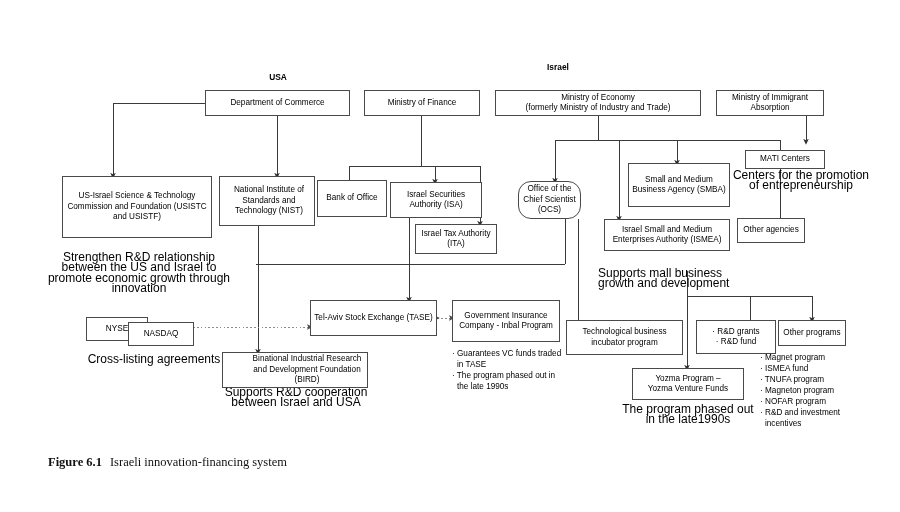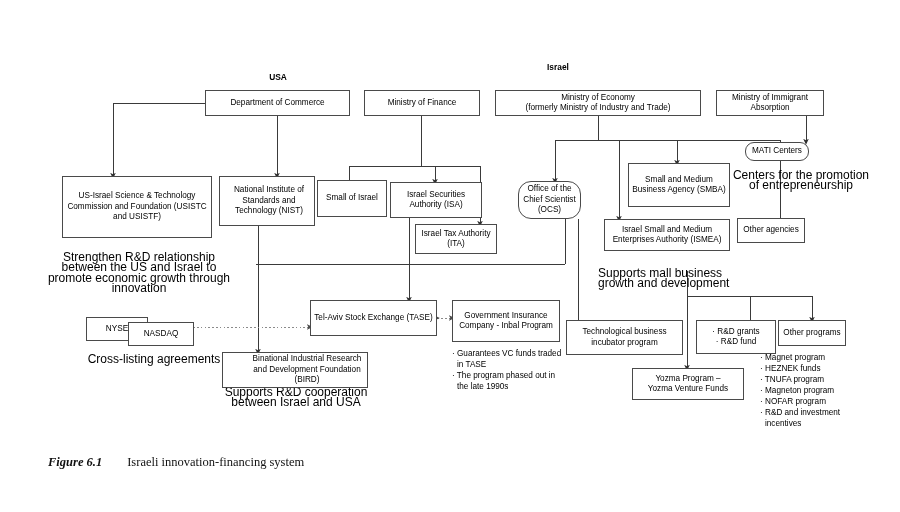--- a/index.html
+++ b/index.html
@@ -12,21 +12,21 @@
        font-size:8.2px;line-height:10.4px;color:#000;padding:1px 2px;z-index:5;}
   .box.tight{padding:1px 1px;}
   .note{position:absolute;font-size:12px;line-height:10.4px;color:#000;text-align:center;z-index:4;}
   .note.left{text-align:left;}
   .grouplabel{position:absolute;font-size:8.4px;font-weight:bold;color:#000;text-align:center;z-index:6;}
   .bullets{position:absolute;font-size:8.2px;line-height:11px;color:#000;text-align:left;z-index:4;}
   .bullets div{white-space:nowrap;}
   .bullets .cont{padding-left:5px;}
   .caption{position:absolute;left:48px;top:455px;font-family:"Liberation Serif","DejaVu Serif",serif;
            font-size:12.5px;color:#111;z-index:7;}
-  .caption .fignum{font-style:italic;font-weight:bold;margin-right:25px;}
+  .caption .fignum{font-weight:bold;margin-right:8px;}
   .boxlist{display:block;text-align:center;width:100%;}
   .boxlist div{white-space:nowrap;}
 </style>
 </head>
 <body>
 
 <div id="stage">
 
   <svg class="wires" viewBox="0 0 900 512" xmlns="http://www.w3.org/2000/svg">
     <defs>
@@ -94,29 +94,29 @@
 
   <div class="box" style="left:364px;top:90px;width:116px;height:26px;">Ministry of Finance</div>
 
   <div class="box" style="left:495px;top:90px;width:206px;height:26px;flex-direction:column;">
     <span>Ministry of Economy</span>
     <span>(formerly Ministry of Industry  and Trade)</span>
   </div>
 
   <div class="box" style="left:716px;top:90px;width:108px;height:26px;">Ministry of Immigrant Absorption</div>
 
-  <div class="box" style="left:745px;top:142px;width:64px;height:19px;border-radius:9px;">MATI Centers</div>
+  <div class="box" style="left:745px;top:150px;width:80px;height:19px;">MATI Centers</div>
 
   <div class="note" style="left:728px;top:170px;width:146px;">Centers for the promotion of entrepreneurship</div>
 
   <div class="box" style="left:62px;top:176px;width:150px;height:62px;">US-Israel Science &amp; Technology Commission and Foundation (USISTC and USISTF)</div>
 
   <div class="box" style="left:219px;top:176px;width:96px;height:50px;padding-left:6px;">National Institute of Standards and Technology (NIST)</div>
 
-  <div class="box" style="left:317px;top:180px;width:70px;height:37px;">Small of Israel</div>
+  <div class="box" style="left:317px;top:180px;width:70px;height:37px;">Bank of Office</div>
 
   <div class="box" style="left:390px;top:182px;width:92px;height:36px;">Israel Securities Authority (ISA)</div>
 
   <div class="box" style="left:415px;top:224px;width:82px;height:30px;">Israel  Tax Authority (ITA)</div>
 
   <div class="box" style="left:518px;top:181px;width:63px;height:38px;border-radius:13px;">Office of the Chief Scientist  (OCS)</div>
 
   <div class="box" style="left:628px;top:163px;width:102px;height:44px;">Small and Medium Business Agency (SMBA)</div>
 
   <div class="box" style="left:604px;top:219px;width:126px;height:32px;">Israel Small and Medium Enterprises Authority (ISMEA)</div>
@@ -157,24 +157,25 @@
     </span>
   </div>
 
   <div class="box" style="left:778px;top:320px;width:68px;height:26px;">Other programs</div>
 
   <div class="box" style="left:632px;top:368px;width:112px;height:32px;flex-direction:column;">
     <span>Yozma  Program –</span>
     <span>Yozma Venture Funds</span>
   </div>
 
+  <div class="note" style="left:620px;top:404px;width:136px;">The program phased out in the late1990s</div>
 
   <div class="bullets" style="left:760px;top:352px;width:140px;">
     <div>· Magnet program</div>
-    <div>· HEZNEK funds</div>
+    <div>· ISMEA fund</div>
     <div>· TNUFA program</div>
     <div>· Magneton program</div>
     <div>· NOFAR program</div>
     <div>· R&amp;D and investment</div>
     <div class="cont">incentives</div>
   </div>
 
   <div class="caption">
     <span class="fignum">Figure 6.1</span><span>Israeli innovation-financing system</span>
   </div>

